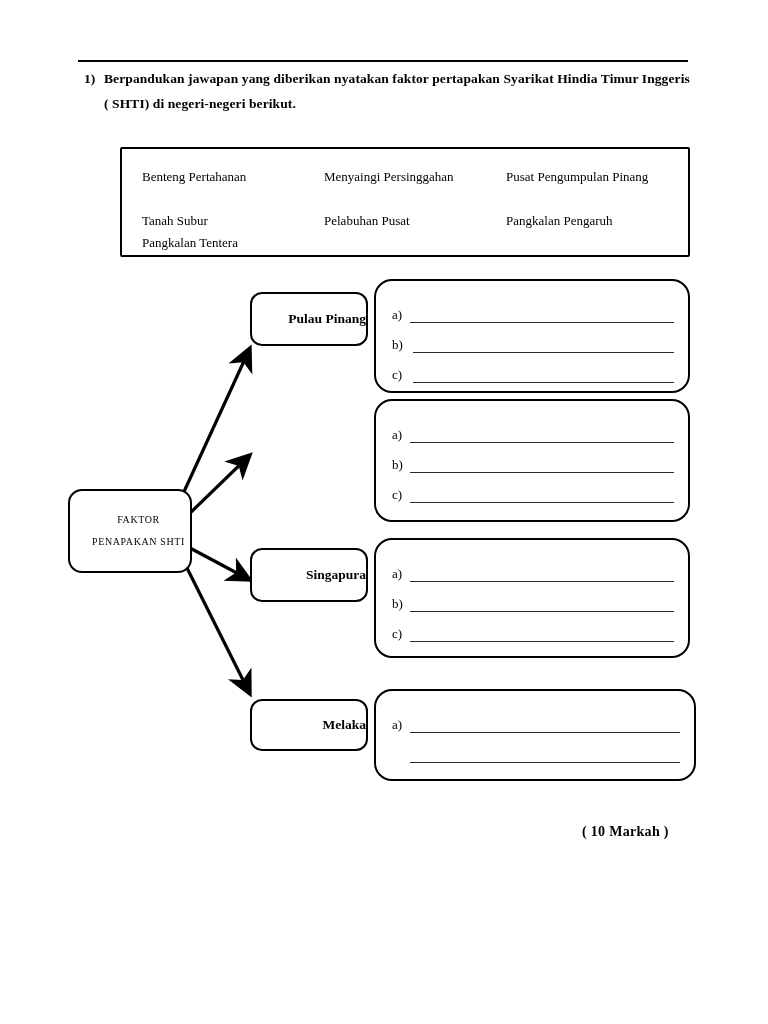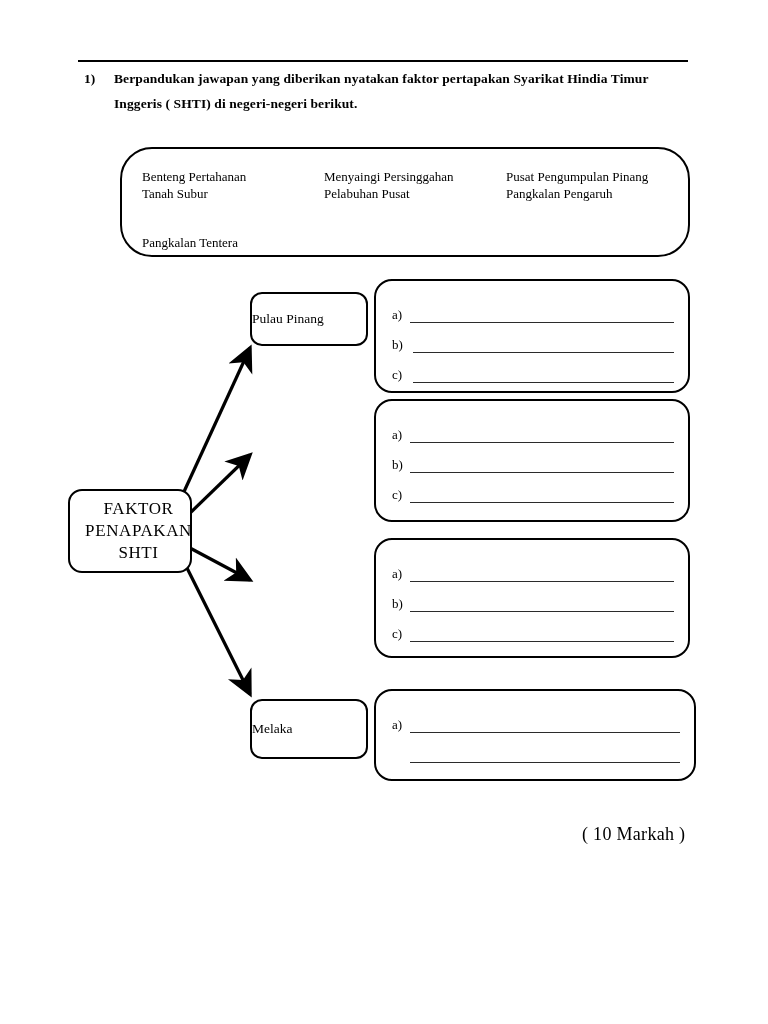--- a/index.html
+++ b/index.html
@@ -44,50 +44,50 @@
     letter-spacing: 0.1px;
   }
   .q-num {
     position: absolute;
     left: 0;
     top: 0;
     width: 28px;
   }
   .q-text {
     display: block;
-    margin-left: 30px;
+    margin-left: 20px;
   }
 
   
   .wordbank {
     position: absolute;
     left: 120px;
     top: 147px;
     width: 570px;
     height: 110px;
     border: 2.5px solid #000;
-    border-radius: 32px;
+    border-radius: 2px;
     box-sizing: border-box;
   }
   .wb-grid {
     position: absolute;
     left: 12px;
     top: 12px;
     right: 8px;
     bottom: 8px;
   }
   .wb-row {
     position: absolute;
     left: 0;
     right: 0;
     height: 20px;
     font-size: 13px;
   }
   .wb-row.r0 { top: 8px; }
-  .wb-row.r1 { top: 25px; }
+  .wb-row.r1 { top: 52px; }
   .wb-row.r2 { top: 74px; text-align: center; }
 
   .wb-cell {
     position: absolute;
     white-space: nowrap;
   }
   .wb-c0 { left: 8px; }
   .wb-c1 { left: 190px; }
   .wb-c2 { left: 372px; }
 
@@ -98,48 +98,48 @@
     top: 489px;
     width: 124px;
     height: 84px;
     border: 2.5px solid #000;
     border-radius: 14px;
     box-sizing: border-box;
     display: flex;
     align-items: center;
     justify-content: center;
     text-align: center;
-    font-size: 17px;
+    font-size: 10px;
     line-height: 22px;
     letter-spacing: 0.6px;
     background: #fff;
     z-index: 3;
     padding-left: 17px;
   }
 
   
   .state-box {
     position: absolute;
     border: 2.5px solid #000;
     border-radius: 12px;
     box-sizing: border-box;
     display: flex;
     align-items: center;
-    justify-content: flex-start;
+    justify-content: flex-end;
     text-align: center;
-    font-weight: normal;
+    font-weight: bold;
     font-size: 13.5px;
     line-height: 20px;
     background: #fff;
     z-index: 3;
   }
   .state-0 { left: 250px; top: 292px; width: 118px; height: 54px; }
   .state-1 { left: 250px; top: 405px; width: 118px; height: 74px; }
   .state-2 { left: 250px; top: 548px; width: 118px; height: 54px; }
-  .state-3 { left: 250px; top: 699px; width: 118px; height: 60px; }
+  .state-3 { left: 250px; top: 699px; width: 118px; height: 52px; }
 
   
   .answer-box {
     position: absolute;
     border: 2.5px solid #000;
     border-radius: 18px;
     box-sizing: border-box;
     background: #fff;
     z-index: 2;
   }
@@ -183,22 +183,22 @@
     height: 1024px;
     z-index: 1;
     pointer-events: none;
   }
 
   
   .marks {
     position: absolute;
     left: 582px;
     top: 824px;
-    font-size: 18px;
-    font-weight: normal;
+    font-size: 14px;
+    font-weight: bold;
     letter-spacing: 0.3px;
   }
 </style>
 </head>
 <body>
 
 <div class="page">
 
   <div class="top-rule"></div>
 
@@ -243,20 +243,23 @@
     </g>
   </svg>
 
   <div class="center-node">
     <span>FAKTOR PENAPAKAN SHTI</span>
   </div>
 
   <div class="state-box state-0">
     <span>Pulau Pinang</span>
   </div>
+  <div class="state-box state-2">
+    <span>Singapura</span>
+  </div>
   <div class="state-box state-3">
     <span>Melaka</span>
   </div>
 
   <div class="answer-box ans-0">
     <div class="ans-lines">
       <div class="ans-line">
         <span class="ans-label">a)</span>
         <span class="ans-rule"></span>
       </div>

